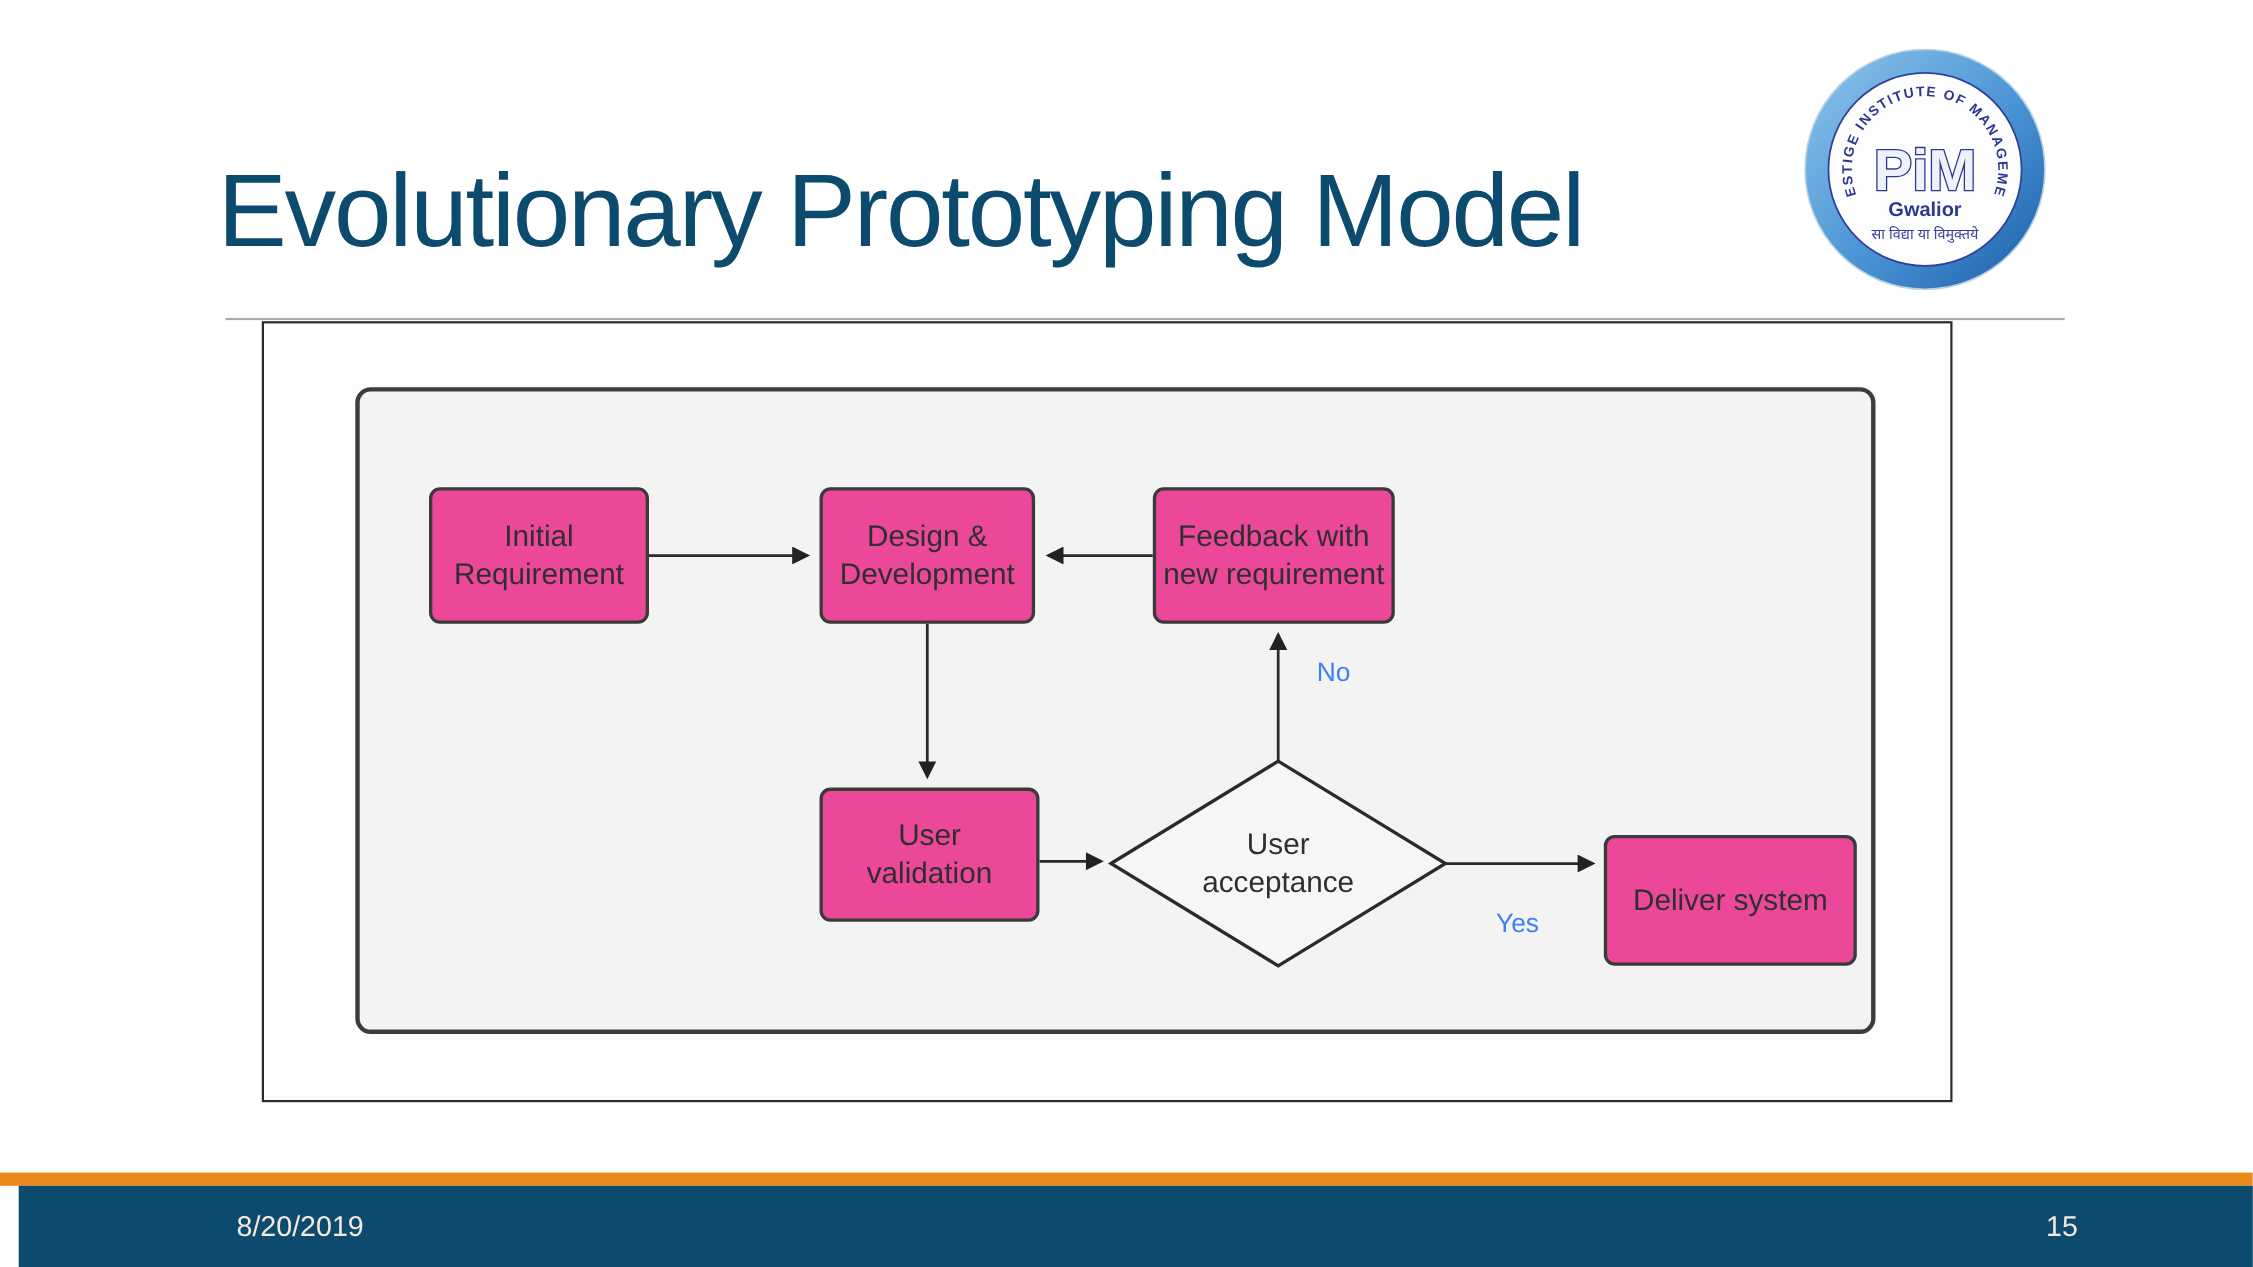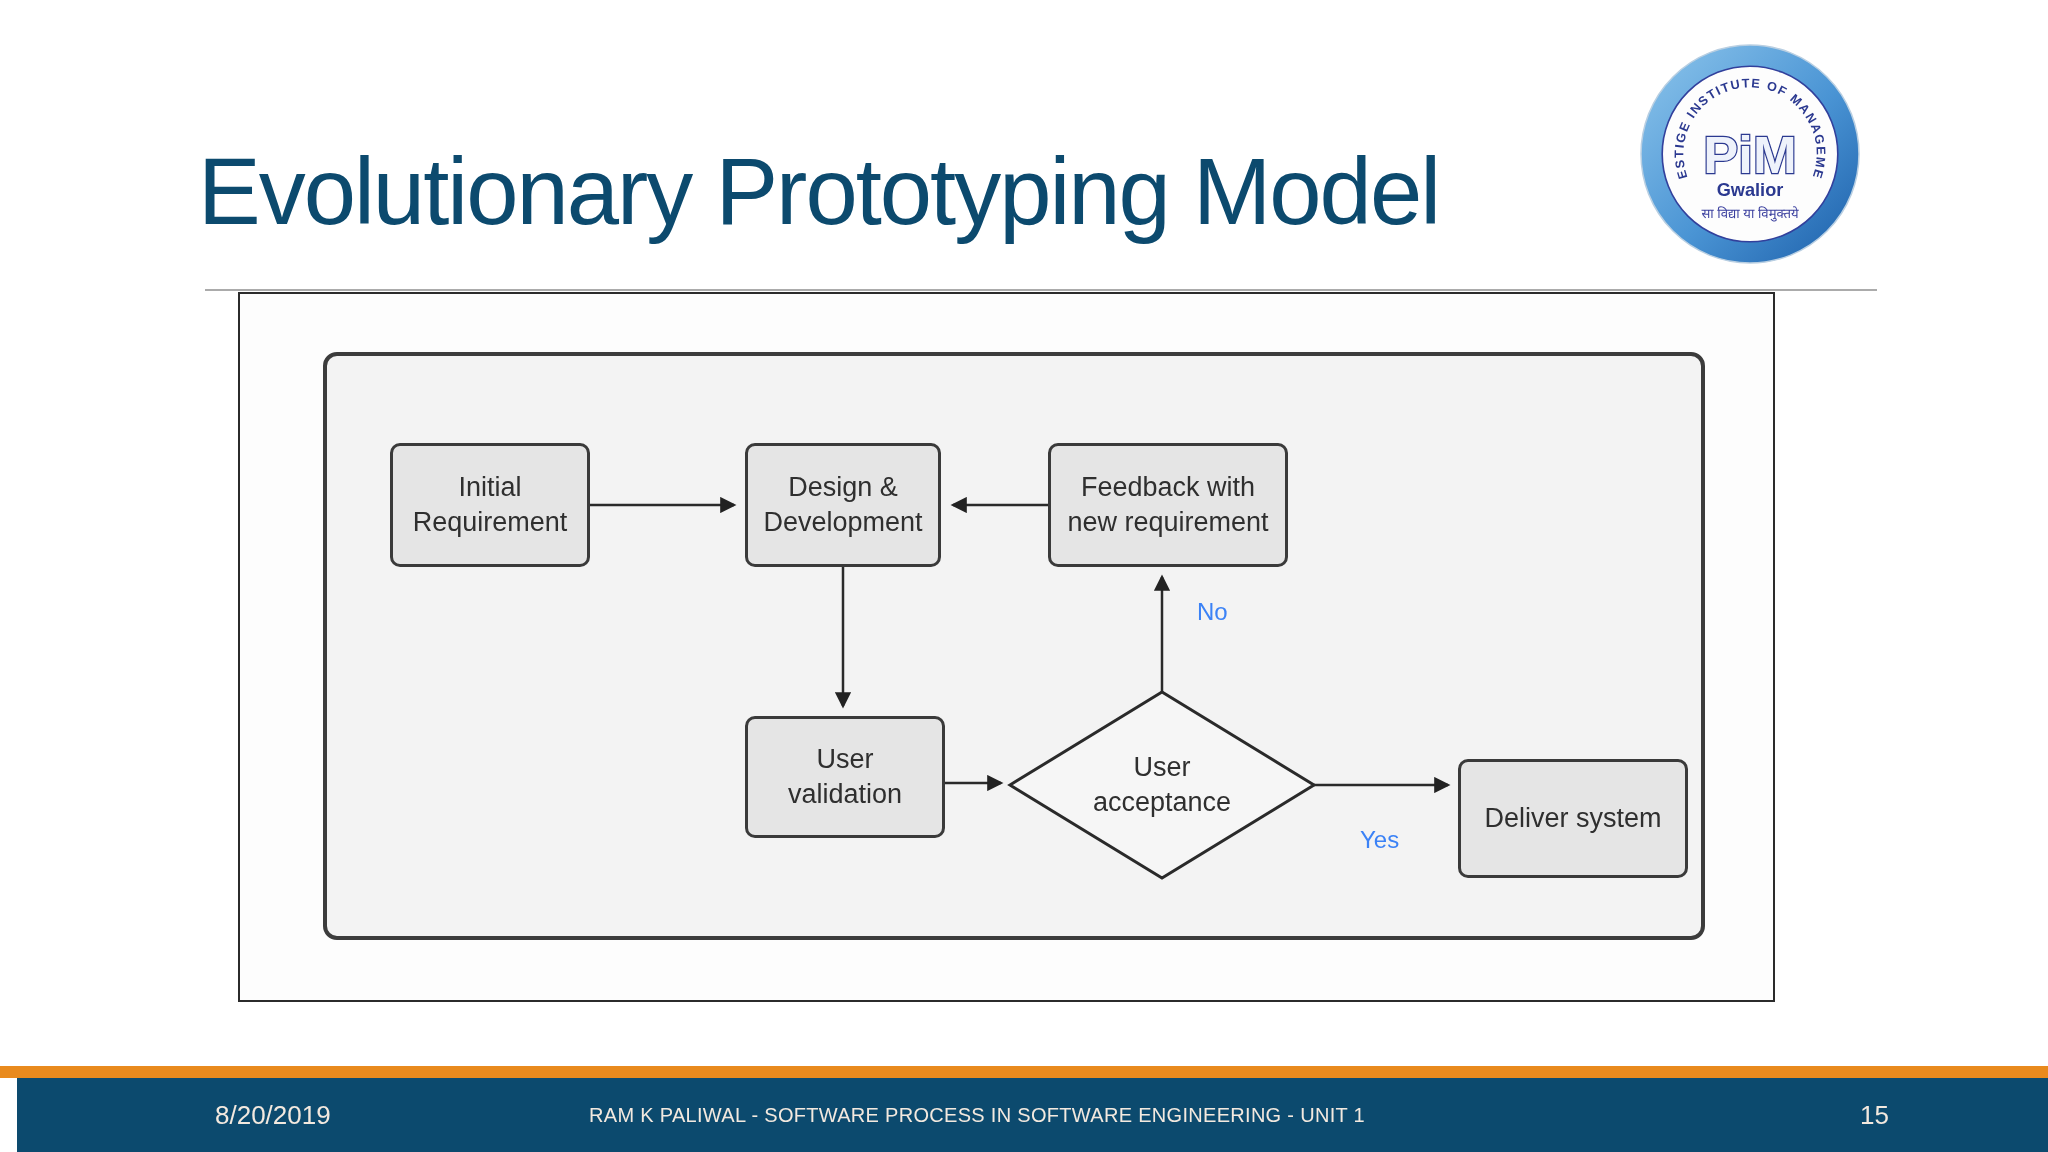--- a/index.html
+++ b/index.html
@@ -26,27 +26,27 @@
     border:2px solid #2b2b2b;background:#fdfdfd;box-sizing:border-box;
   }
   .inner-panel{
     position:absolute;left:323px;top:352px;width:1382px;height:588px;
     border:4px solid #3c3c3c;border-radius:14px;background:#f3f3f3;
     box-sizing:border-box;
   }
   
   .node{
     position:absolute;box-sizing:border-box;
-    background:#e5e5e5;border:3px solid #3a3a3a;border-radius:10px;
+    background:#ec4899;border:3px solid #3a3a3a;border-radius:10px;
     display:flex;align-items:center;justify-content:center;text-align:center;
     font-size:27px;line-height:1.3;color:#2f2f2f;white-space:pre-line;
   }
   .n-initial{left:390px;top:443px;width:200px;height:124px;}
   .n-design{left:745px;top:443px;width:196px;height:124px;}
-  .n-feedback{left:1048px;top:443px;width:240px;height:124px;}
+  .n-feedback{left:1048px;top:443px;width:220px;height:124px;}
   .n-validation{left:745px;top:716px;width:200px;height:122px;}
   .n-deliver{left:1458px;top:718px;width:230px;height:119px;margin-top:41px;}
   .n-acceptance-label{
     position:absolute;left:1062px;top:735px;width:200px;height:100px;
     display:flex;align-items:center;justify-content:center;text-align:center;
     font-size:27px;line-height:1.3;color:#2f2f2f;white-space:pre-line;
   }
   .edge-label{
     position:absolute;font-size:24px;color:#3b82f6;
   }
@@ -133,15 +133,14 @@
 <div class="n-acceptance-label">User
 acceptance</div>
 <div class="node n-deliver">Deliver system</div>
 
 <div class="edge-label lbl-no">No</div>
 <div class="edge-label lbl-yes">Yes</div>
 
 <div class="footer-stripe"></div>
 <div class="footer-bar">
   <div class="footer-date">8/20/2019</div>
-  <div class="footer-center">RAM K PALIWAL - SOFTWARE PROCESS IN SOFTWARE ENGINEERING -  UNIT 1</div>
   <div class="footer-page">15</div>
 </div>
 
 </body></html>

